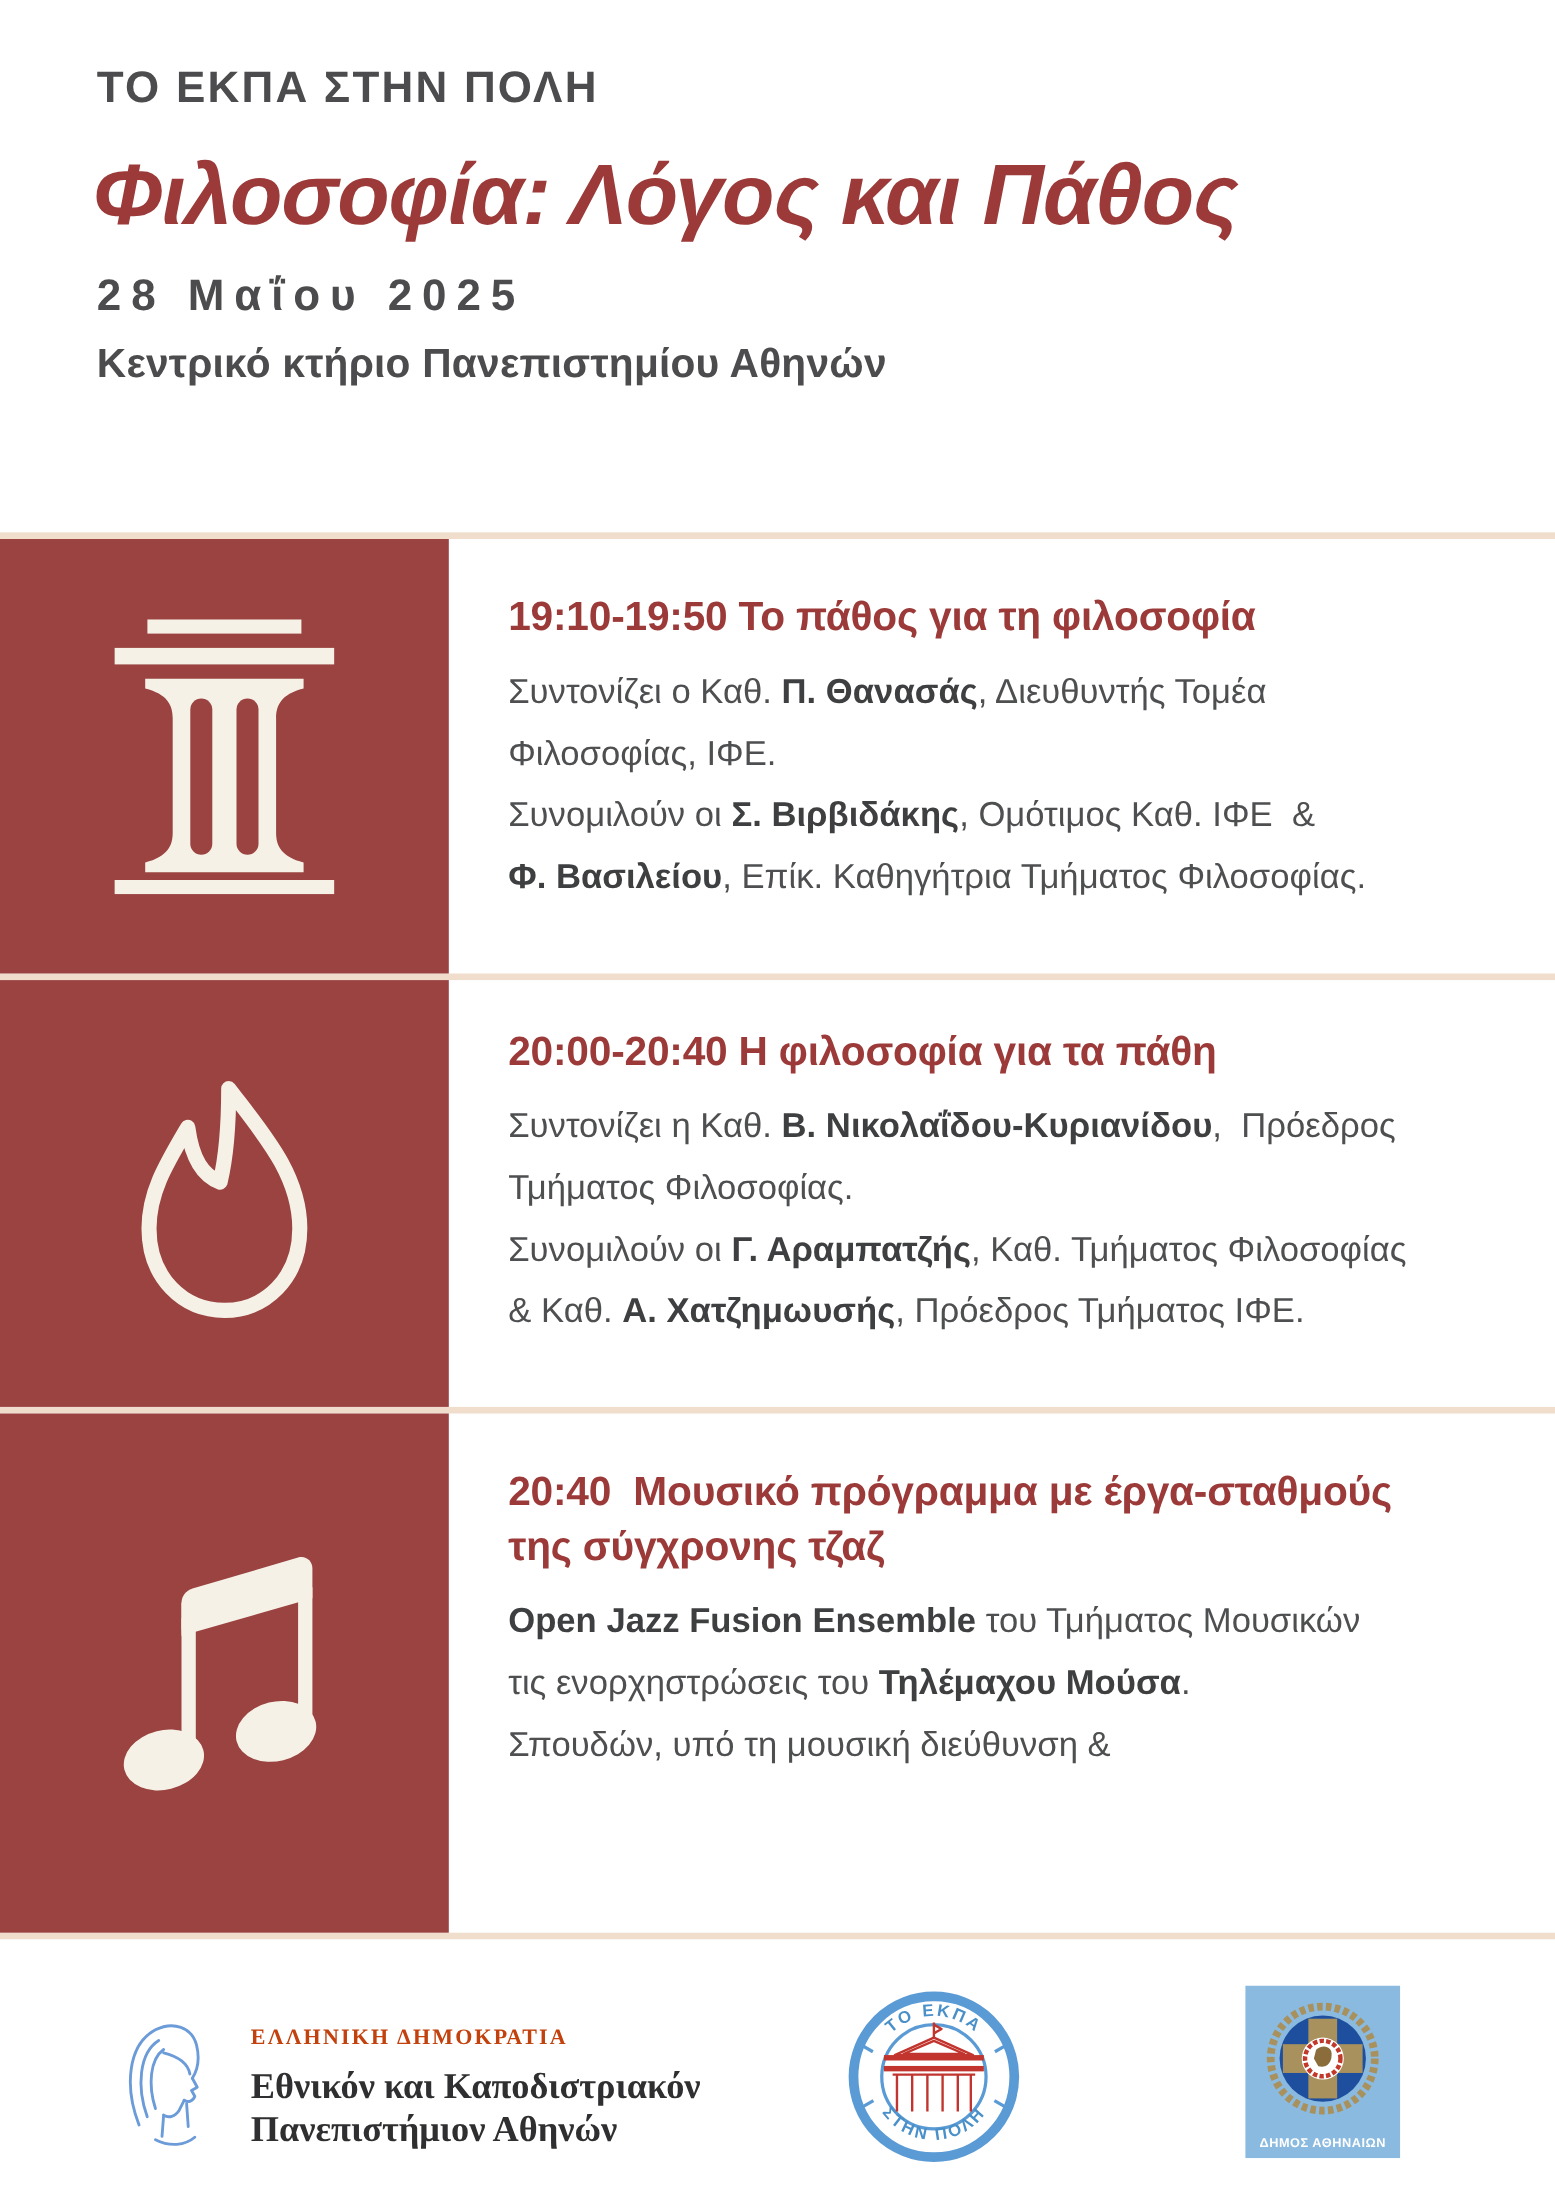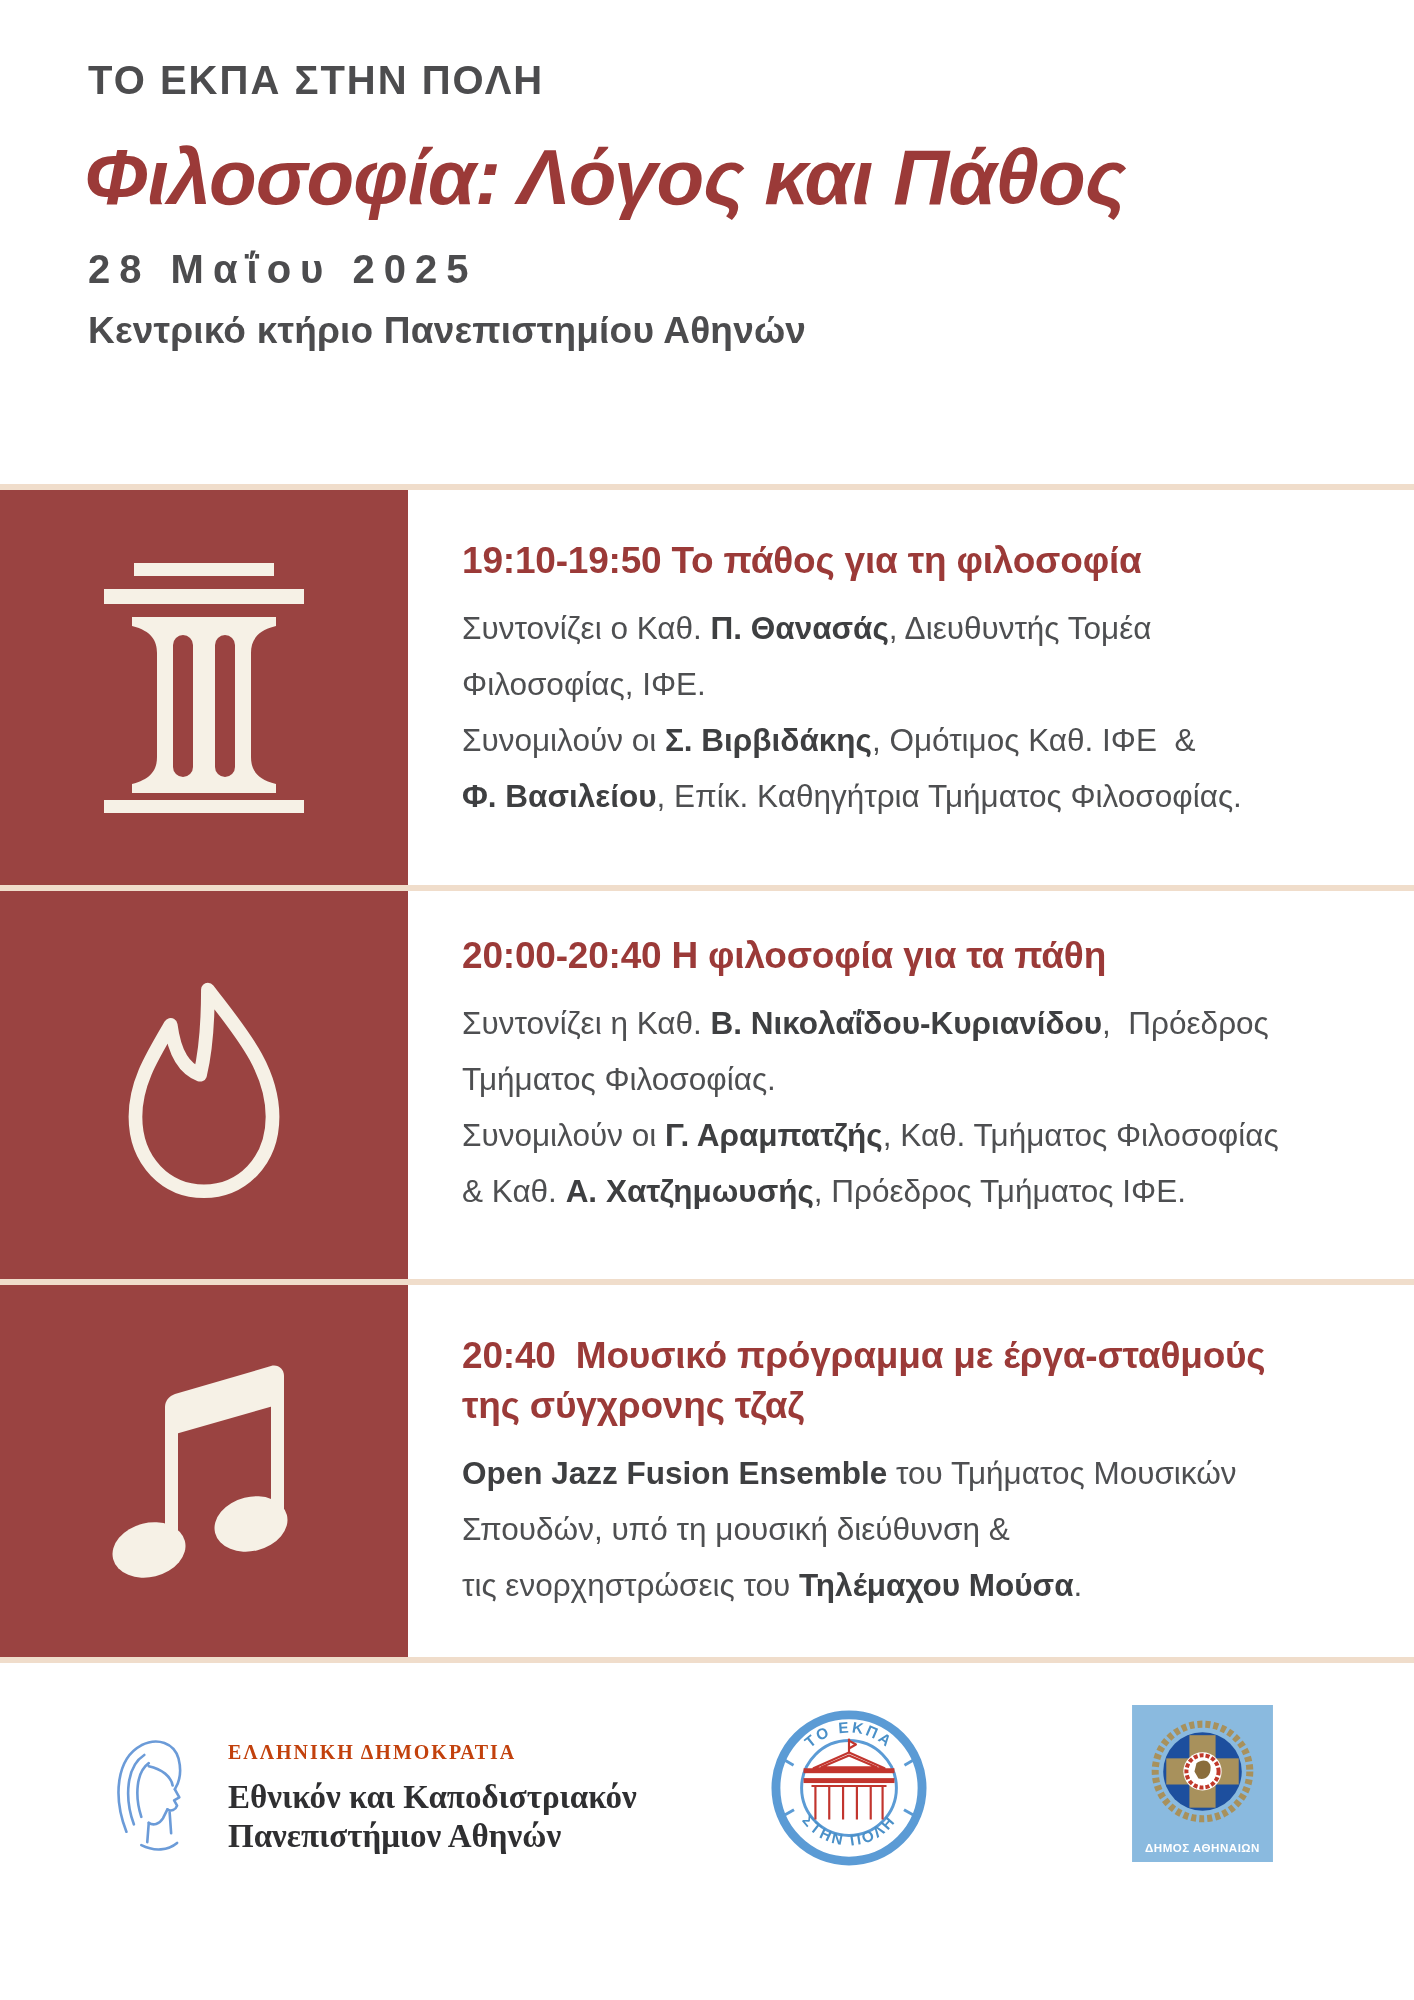--- a/index.html
+++ b/index.html
@@ -19,21 +19,21 @@
   .subtitle{font-size:54px;font-weight:700;color:var(--head-gray,#4c4c4e);margin:0 0 52px 0;}
   .subtitle sup{font-size:0.5em;vertical-align:super;}
   .date-line{font-size:40px;font-weight:700;letter-spacing:9px;color:var(--head-gray,#4c4c4e);margin:0 0 18px 0;}
   .venue-line{font-size:37px;font-weight:600;letter-spacing:0.2px;color:var(--head-gray,#4c4c4e);margin:0;}
   
   .divider{height:6px;background:var(--divider,#f0ddcb);width:100%;}
   
   .session{display:flex;}
   .session.s1{height:395px;}
   .session.s2{height:388px;}
-  .session.s3{height:372px;}
+  .session.s3{height:472px;}
   .icon-block{width:408px;flex:none;background:var(--accent,#9a4341);display:flex;align-items:center;justify-content:center;}
   .session-content{box-sizing:border-box;padding:46px 36px 0 54px;flex:1;min-width:0;}
   .session.s2 .session-content{padding-top:40px;}
   .title-line{font-size:37px;font-weight:700;letter-spacing:-0.2px;line-height:50px;color:var(--accent-text,#9b3a38);white-space:pre;}
   .session-title{margin-bottom:14px;}
   .body-line{font-size:31.5px;line-height:56px;color:var(--ink,#4e4f51);white-space:pre;}
   .body-line .b{font-weight:700;color:var(--ink-strong,#3e3f41);}
   
   .footer{position:relative;height:264px;}
   .athena-logo{position:absolute;left:110px;top:70px;}
@@ -121,22 +121,22 @@
         </g>
       </svg>
     </div>
     <div class="session-content">
       <div class="session-title">
           <div class="title-line">20:40  Μουσικό πρόγραμμα με έργα-σταθμούς</div>
           <div class="title-line">της σύγχρονης τζαζ</div>
         </div>
       <div class="session-body">
           <div class="body-line"><span class="b">Open Jazz Fusion Ensemble</span><span> του Τμήματος Μουσικών</span></div>
+          <div class="body-line"><span>τις ενορχηστρώσεις του </span><span class="b">Τηλέμαχου Μούσα</span><span>.</span></div>
           <div class="body-line"><span>Σπουδών, υπό τη μουσική διεύθυνση &amp;</span></div>
-          <div class="body-line"><span>τις ενορχηστρώσεις του </span><span class="b">Τηλέμαχου Μούσα</span><span>.</span></div>
         </div>
     </div>
   </section>
 
   <div class="divider"></div>
 
   <div class="footer">
 
     <div class="athena-logo">
       <svg width="82" height="120" viewBox="0 0 110 160" aria-hidden="true">

